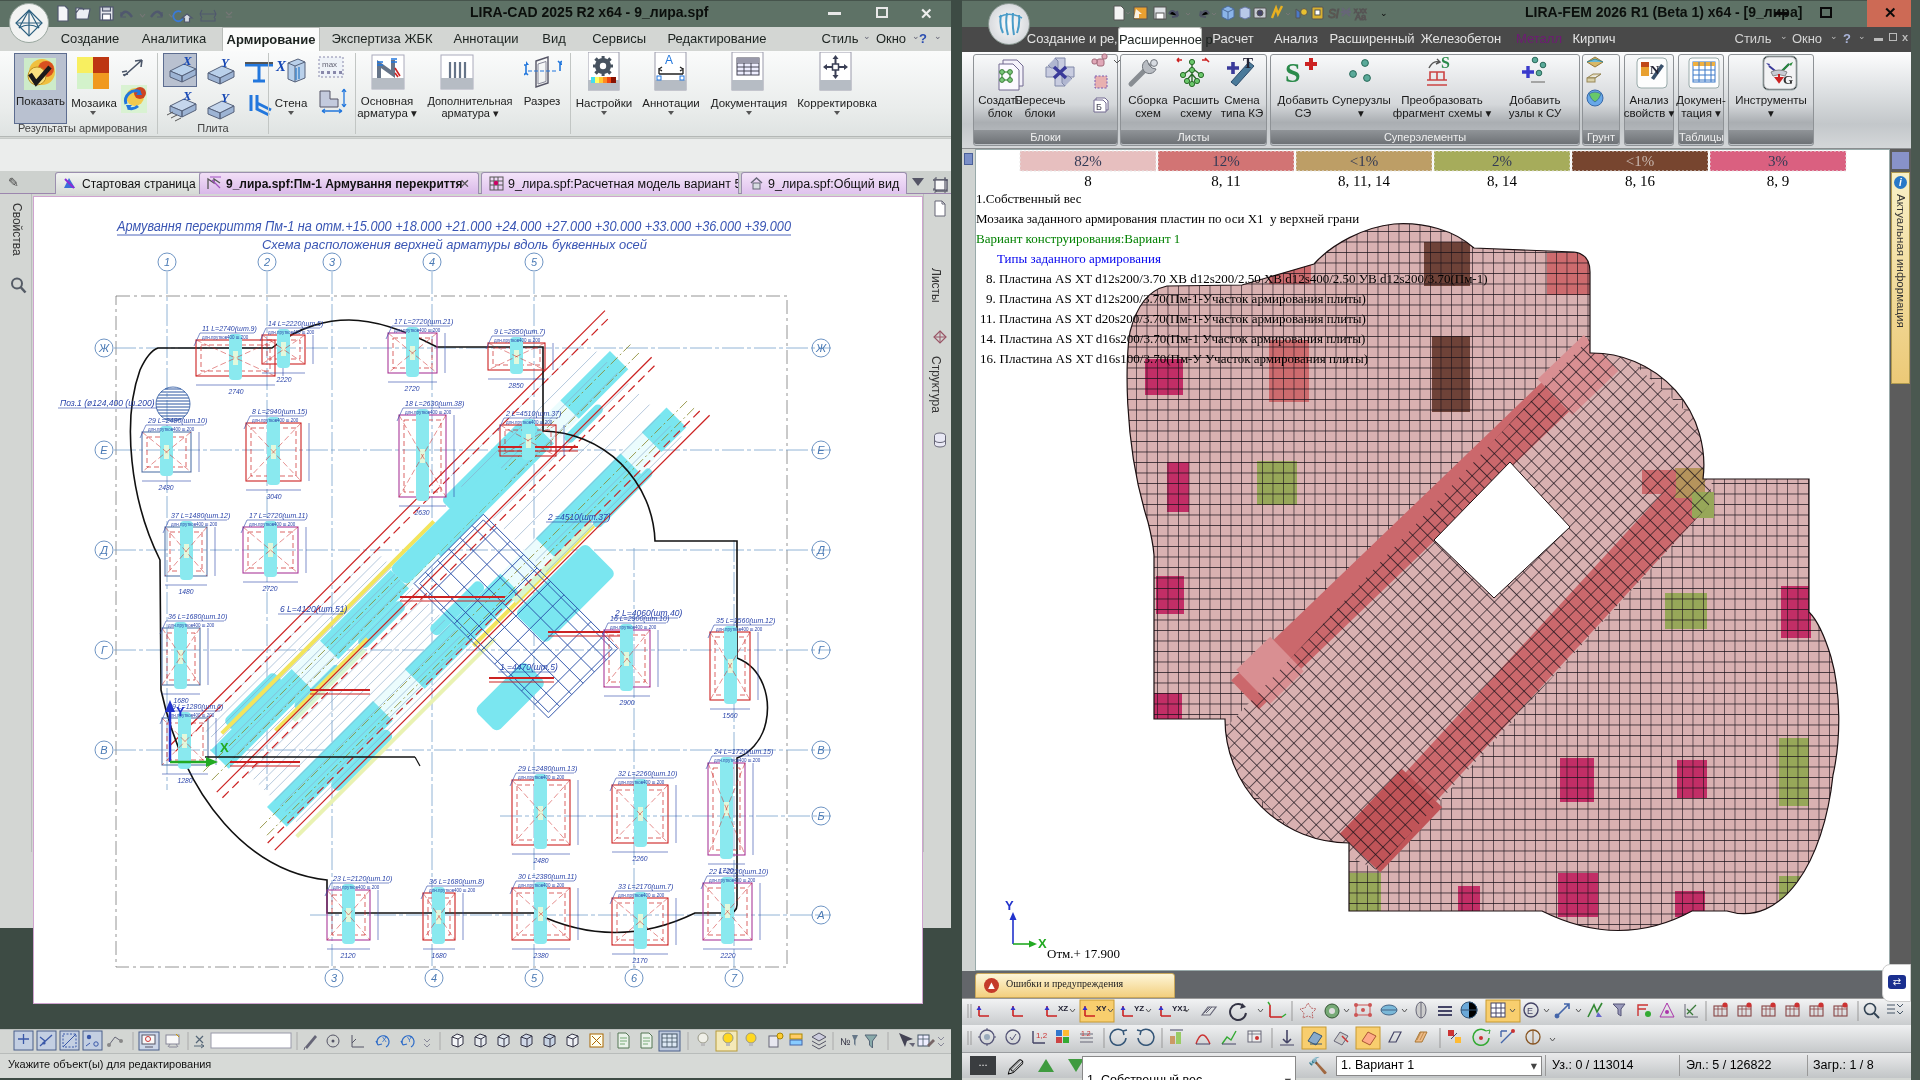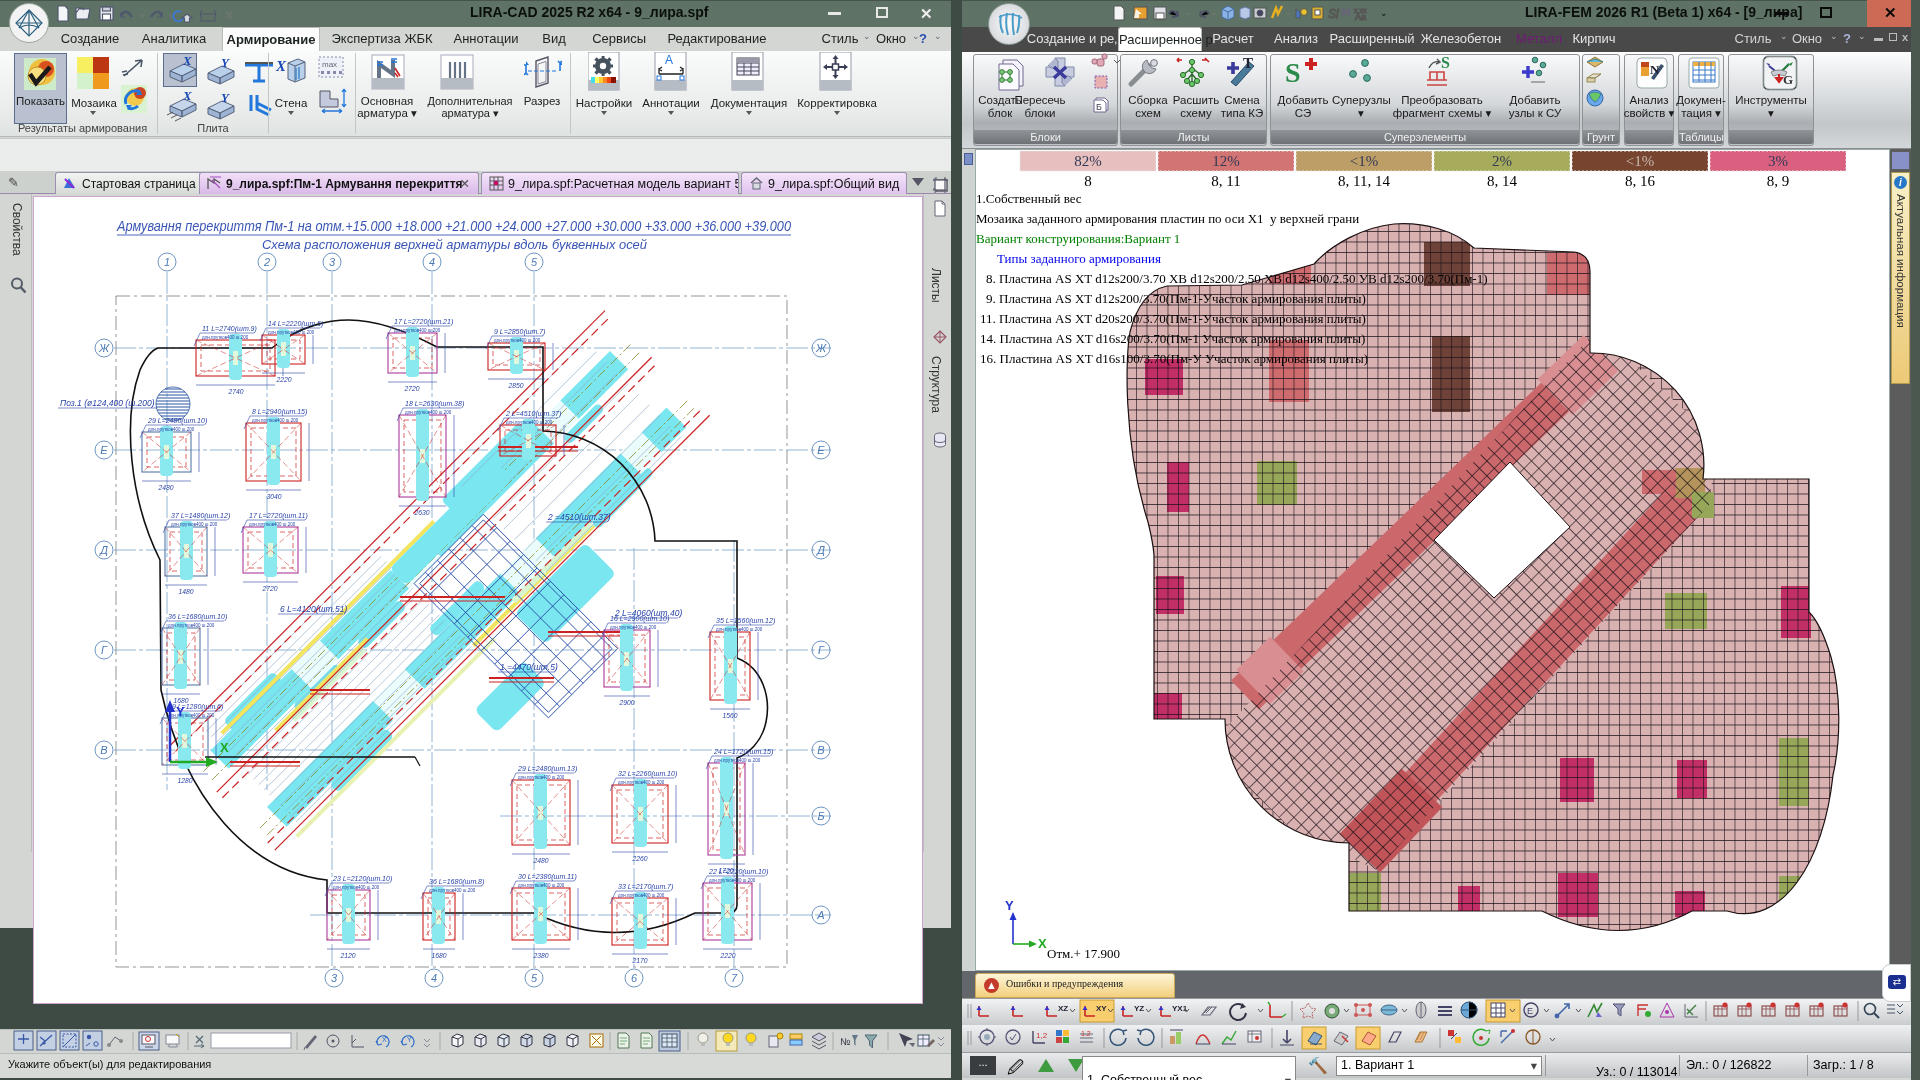--- a/index.html
+++ b/index.html
@@ -1541,23 +1541,23 @@
 <path d="M588 13 l2.5 3 l2.5 -3" fill="none" stroke="#555"></path>
 </svg>
   <div class="abs" style="left:0;top:1052px;width:949px;height:26px;background:linear-gradient(#e9eaeb,#c2c5c7);border-top:1px solid #9a9da0;">
     <div class="abs" style="left:8px;top:3px;width:26px;height:19px;background:#3a3d40;color:#eee;font-size:11px;text-align:center;">...</div>
     <div class="abs" style="left:45px;top:3px;width:22px;height:19px;">🖉</div>
     <div class="abs" style="left:76px;top:6px;width:0;height:0;border-left:8px solid transparent;border-right:8px solid transparent;border-bottom:13px solid #3f9b3f;"></div>
     <div class="abs" style="left:106px;top:6px;width:0;height:0;border-left:8px solid transparent;border-right:8px solid transparent;border-top:13px solid #3f9b3f;"></div>
     <div class="abs" style="left:120px;top:3px;width:214px;height:20px;background:#fff;border:1px solid #888;font-size:12.5px;padding:16px 4px;">1. Собственный вес<span style="float:right;color:#444;">▾</span></div>
     <div class="abs" style="left:346px;top:3px;width:22px;height:20px;">🔨</div>
     <div class="abs" style="left:374px;top:3px;width:206px;height:20px;background:#fff;border:1px solid #888;font-size:12.5px;padding:1px 4px;">1. Вариант 1<span style="float:right;color:#444;">▾</span></div>
-    <div class="abs" style="left:590px;top:12px;font-size:12.5px;margin-left:44px;">Уз.: 0 / 113014</div>
+    <div class="abs" style="left:590px;top:5px;font-size:12.5px;">Уз.: 0 / 113014</div>
     <div class="abs" style="left:583px;top:2px;width:1px;height:21px;background:#999;"></div>
-    <div class="abs" style="left:724px;top:5px;font-size:12.5px;">Эл.: 0 / 126822</div>
+    <div class="abs" style="left:724px;top:5px;font-size:12.5px;">Эл.: 5 / 126822</div>
     <div class="abs" style="left:717px;top:2px;width:1px;height:21px;background:#999;"></div>
     <div class="abs" style="left:851px;top:5px;font-size:12.5px;">Загр.: 1 / 8</div>
     <div class="abs" style="left:845px;top:2px;width:1px;height:21px;background:#999;"></div>
   </div>
 
   <div class="abs" style="left:920px;top:964px;width:29px;height:38px;background:#fff;border-radius:8px 0 0 8px;border:1px solid #ccc;">
     <div class="abs" style="left:5px;top:10px;width:18px;height:14px;background:#1a2f8f;border-radius:3px;color:#fff;font-size:10px;text-align:center;line-height:14px;">⇄</div>
   </div>
 </div>
 <div class="abs" style="left:1911px;top:0;width:9px;height:1080px;background:#4a5850;"></div>

